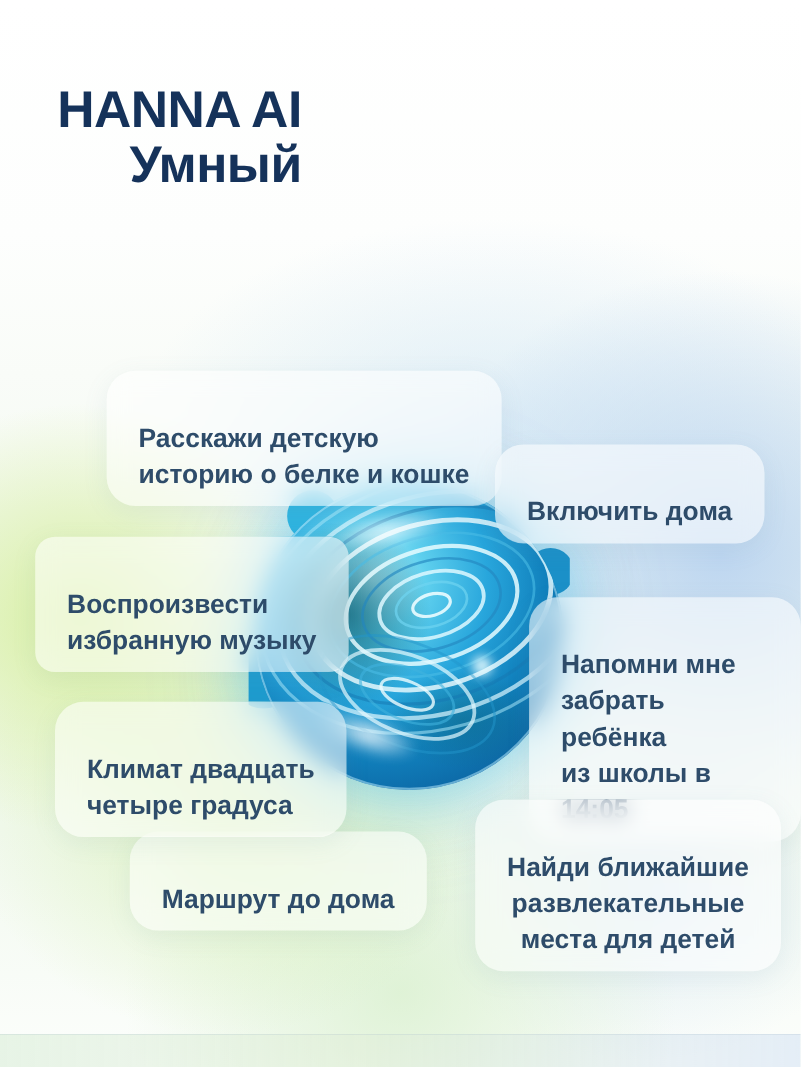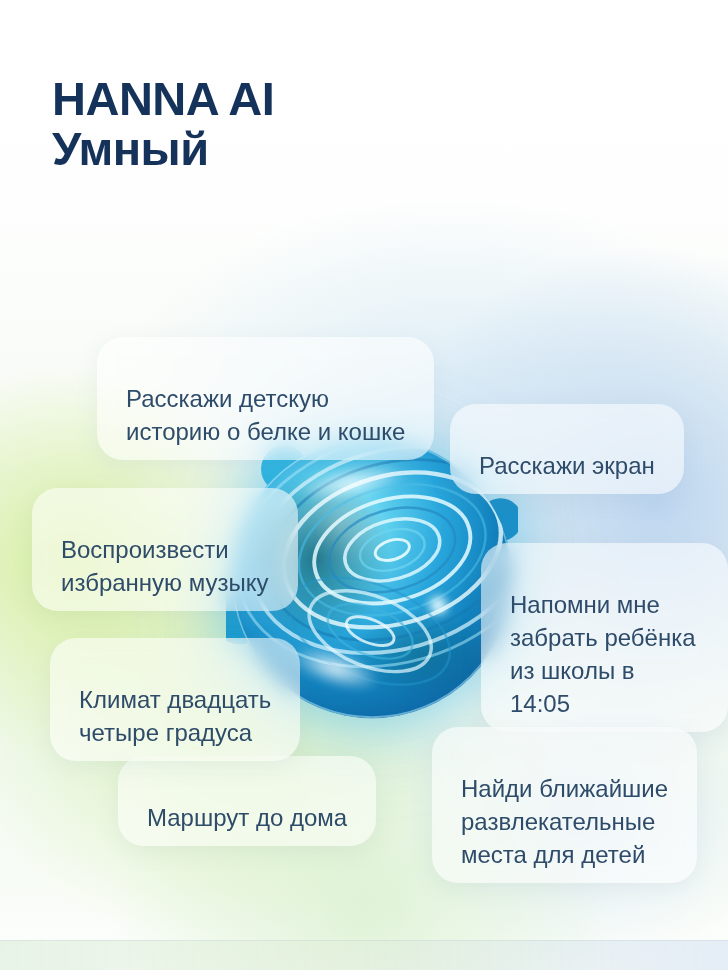--- a/index.html
+++ b/index.html
@@ -20,42 +20,43 @@
   }
   .title {
     position: absolute;
     left: 52px;
     top: 74px;
     color: #15325a;
     font-size: 47px;
     line-height: 50px;
     font-weight: bold;
     letter-spacing: -0.5px;
+    text-align: right;
   }
   .bubble {
     position: absolute;
     background: rgba(255,255,255,0.55);
     backdrop-filter: blur(10px);
     -webkit-backdrop-filter: blur(10px);
     border-radius: 26px;
     padding: 12px 29px;
     color: #2e4c6a;
     font-size: 24px;
     line-height: 33px;
-    font-weight: 400;
+    font-weight: 700;
     white-space: pre-line;
     box-shadow: 0 6px 22px rgba(110,145,165,0.10);
   }
   .b1 { left: 97px;  top: 337px; }
   .b2 { left: 450px; top: 404px; }
-  .b3 { left: 32px;  top: 488px; }
+  .b3 { left: 32px;  top: 488px; border-radius: 18px; }
   .b4 { left: 481px; top: 543px; }
   .b5 { left: 50px;  top: 638px; }
   .b6 { left: 118px; top: 756px; }
-  .b7 { left: 432px; top: 727px; }
+  .b7 { left: 432px; top: 727px; text-align: center; }
   .orb {
     position: absolute;
     left: 226px;
     top: 432px;
     width: 292px;
     height: 292px;
     filter: drop-shadow(0 0 26px rgba(82,200,238,0.50)) drop-shadow(0 12px 38px rgba(60,170,220,0.30));
   }
   .bottom-band {
     position: absolute;
@@ -134,21 +135,21 @@
       <circle cx="218" cy="178" r="9" fill="#e8fcff" opacity="0.95" filter="url(#f1)"></circle>
       <circle cx="150" cy="150" r="143" fill="none" stroke="#bdeefe" stroke-width="2" opacity="0.5"></circle>
     </g>
   </svg>
 
   <div class="bubble b1">
     <span>Расскажи детскую
 историю о белке и кошке</span>
   </div>
   <div class="bubble b2">
-    <span>Расскажи экран</span>
+    <span>Включить дома</span>
   </div>
   <div class="bubble b3">
     <span>Воспроизвести
 избранную музыку</span>
   </div>
   <div class="bubble b4">
     <span>Напомни мне
 забрать ребёнка
 из школы в 14:05</span>
   </div>

